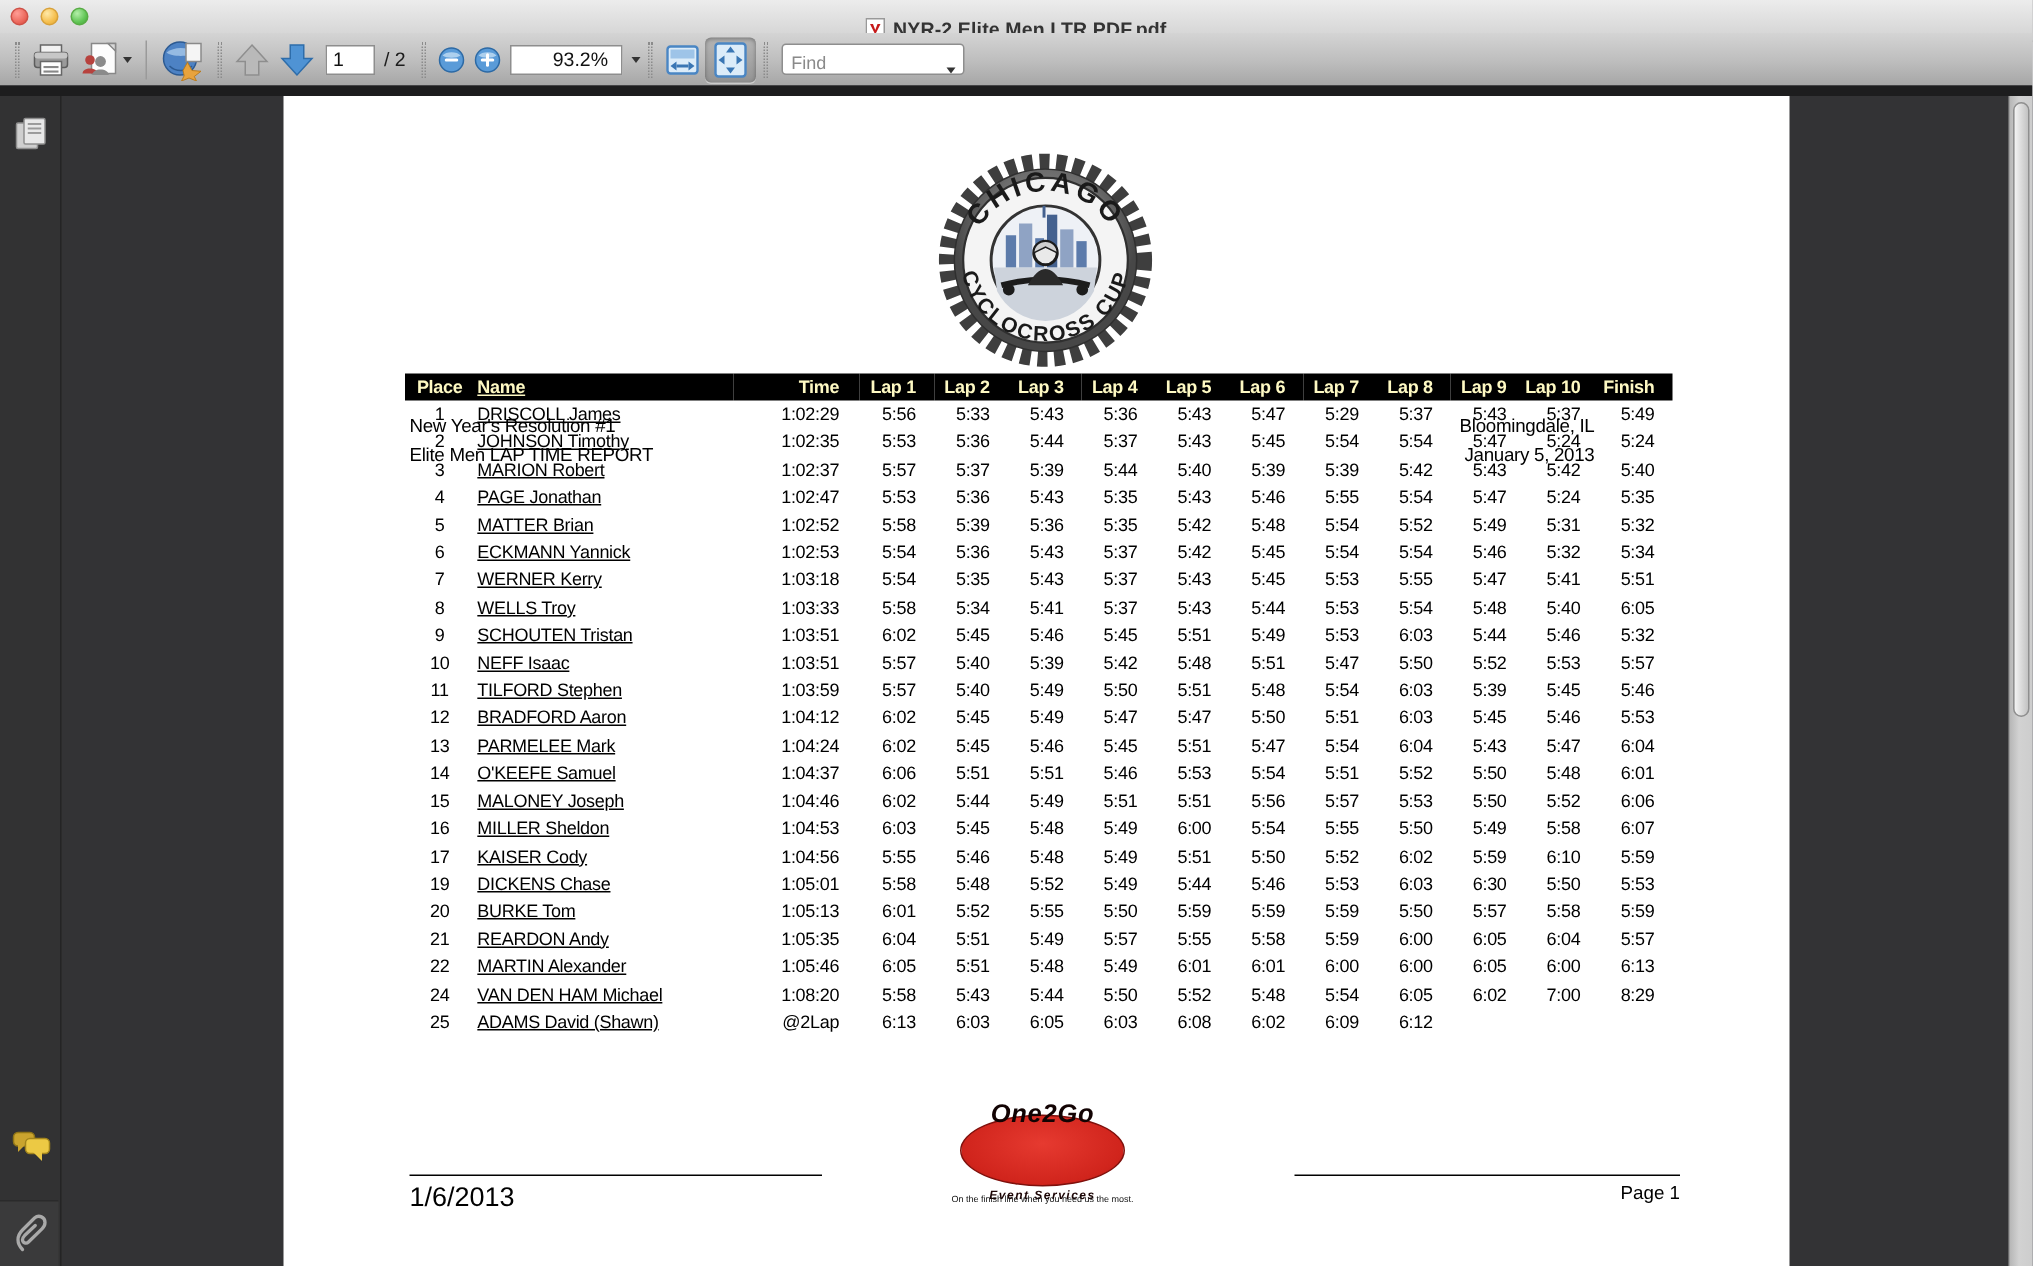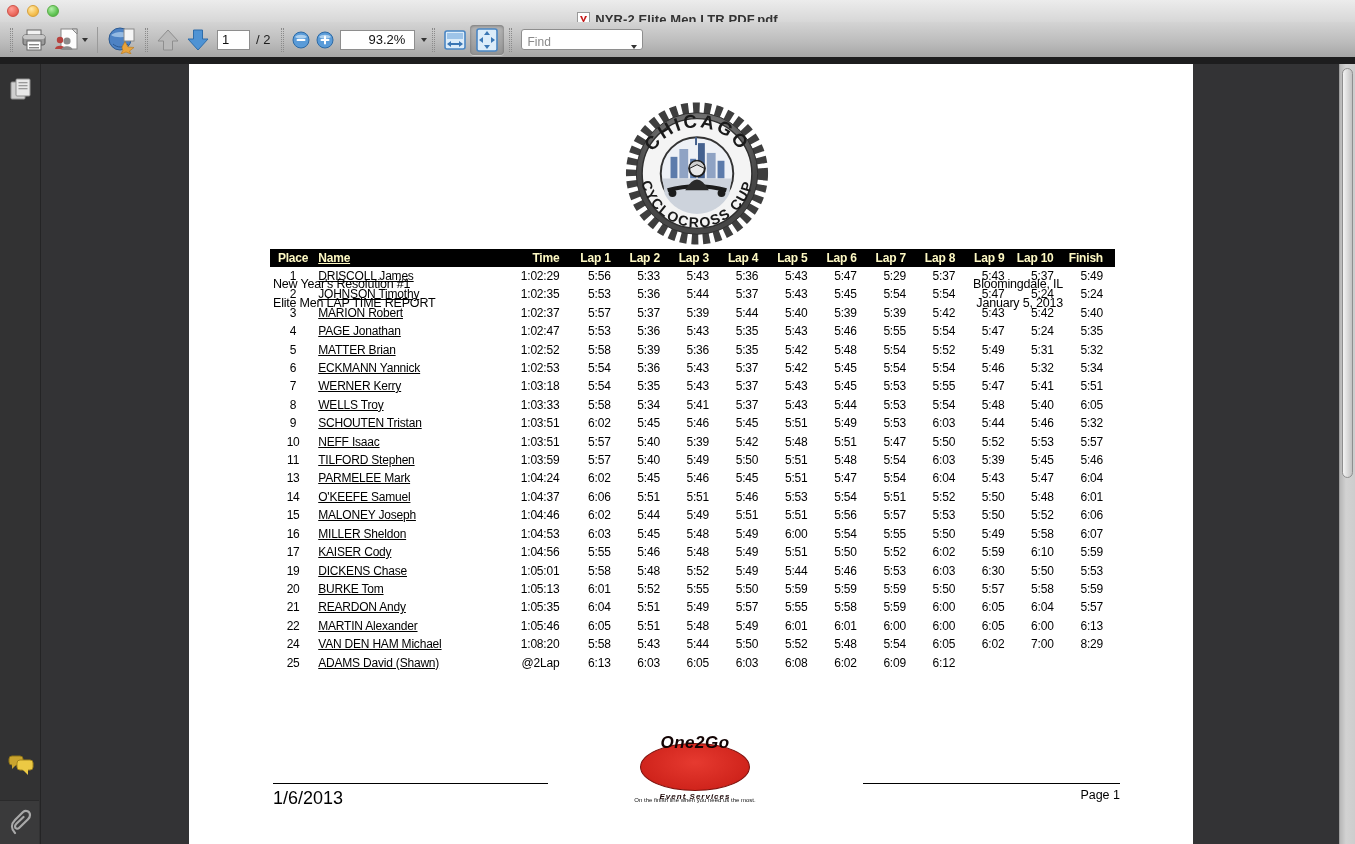--- a/index.html
+++ b/index.html
@@ -482,20 +482,36 @@
               <td>5:50</td>
               <td>5:51</td>
               <td>5:48</td>
               <td>5:54</td>
               <td>6:03</td>
               <td>5:39</td>
               <td>5:45</td>
               <td>5:46</td>
             </tr>
             <tr>
+              <td>12</td>
+              <td>BRADFORD Aaron</td>
+              <td>1:04:12</td>
+              <td>6:02</td>
+              <td>5:45</td>
+              <td>5:49</td>
+              <td>5:47</td>
+              <td>5:47</td>
+              <td>5:50</td>
+              <td>5:51</td>
+              <td>6:03</td>
+              <td>5:45</td>
+              <td>5:46</td>
+              <td>5:53</td>
+            </tr>
+            <tr>
               <td>13</td>
               <td>PARMELEE Mark</td>
               <td>1:04:24</td>
               <td>6:02</td>
               <td>5:45</td>
               <td>5:46</td>
               <td>5:45</td>
               <td>5:51</td>
               <td>5:47</td>
               <td>5:54</td>

